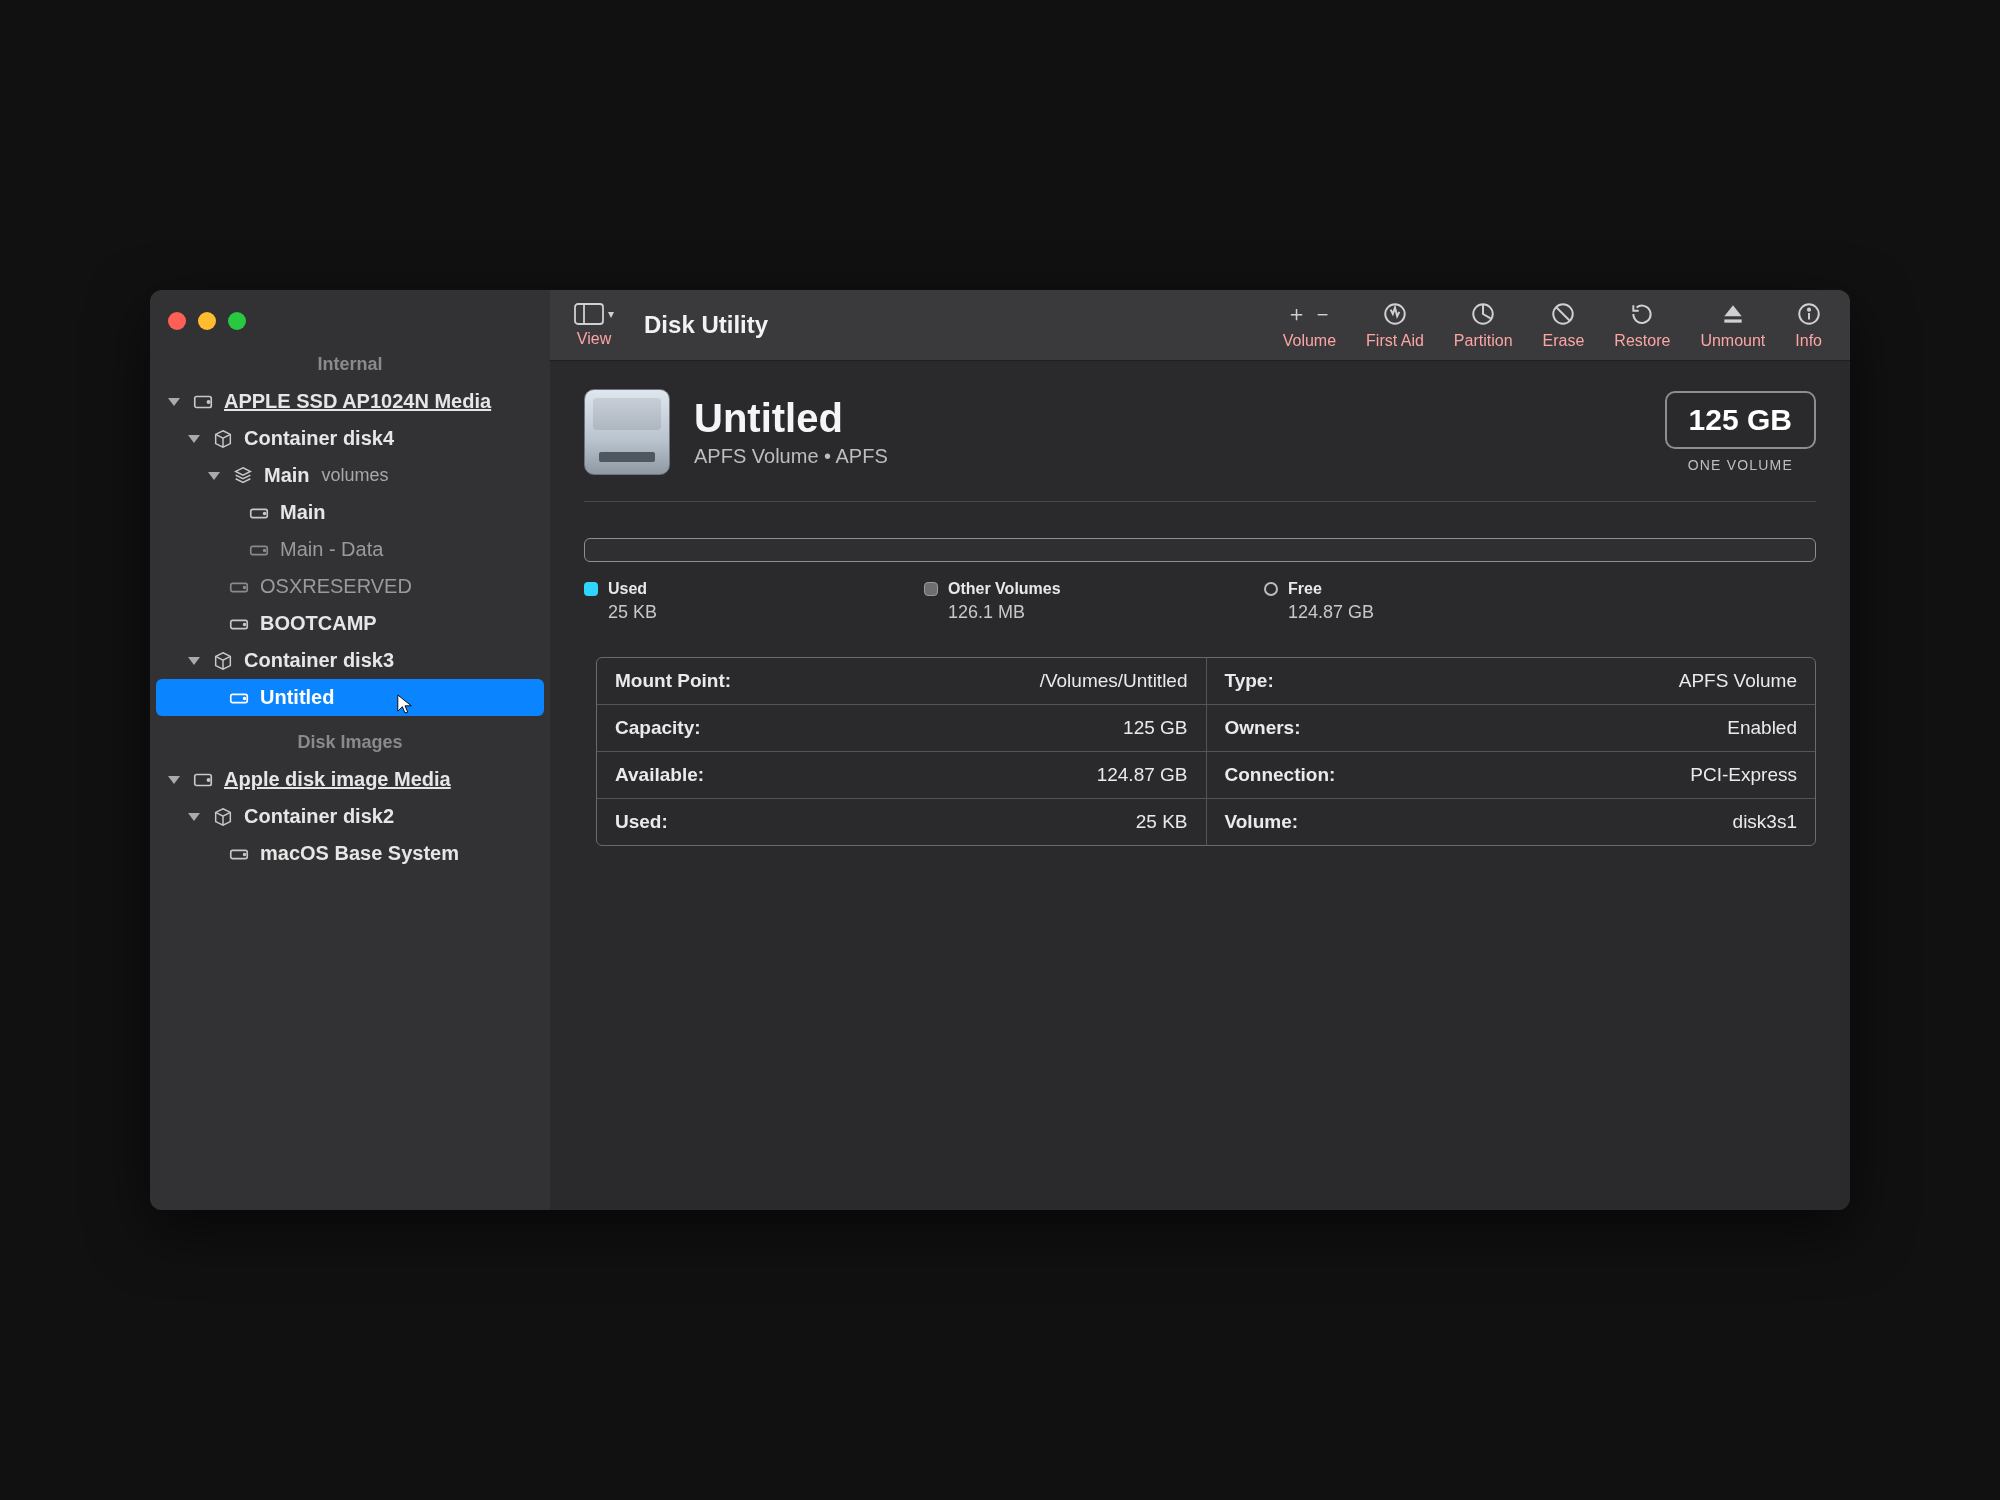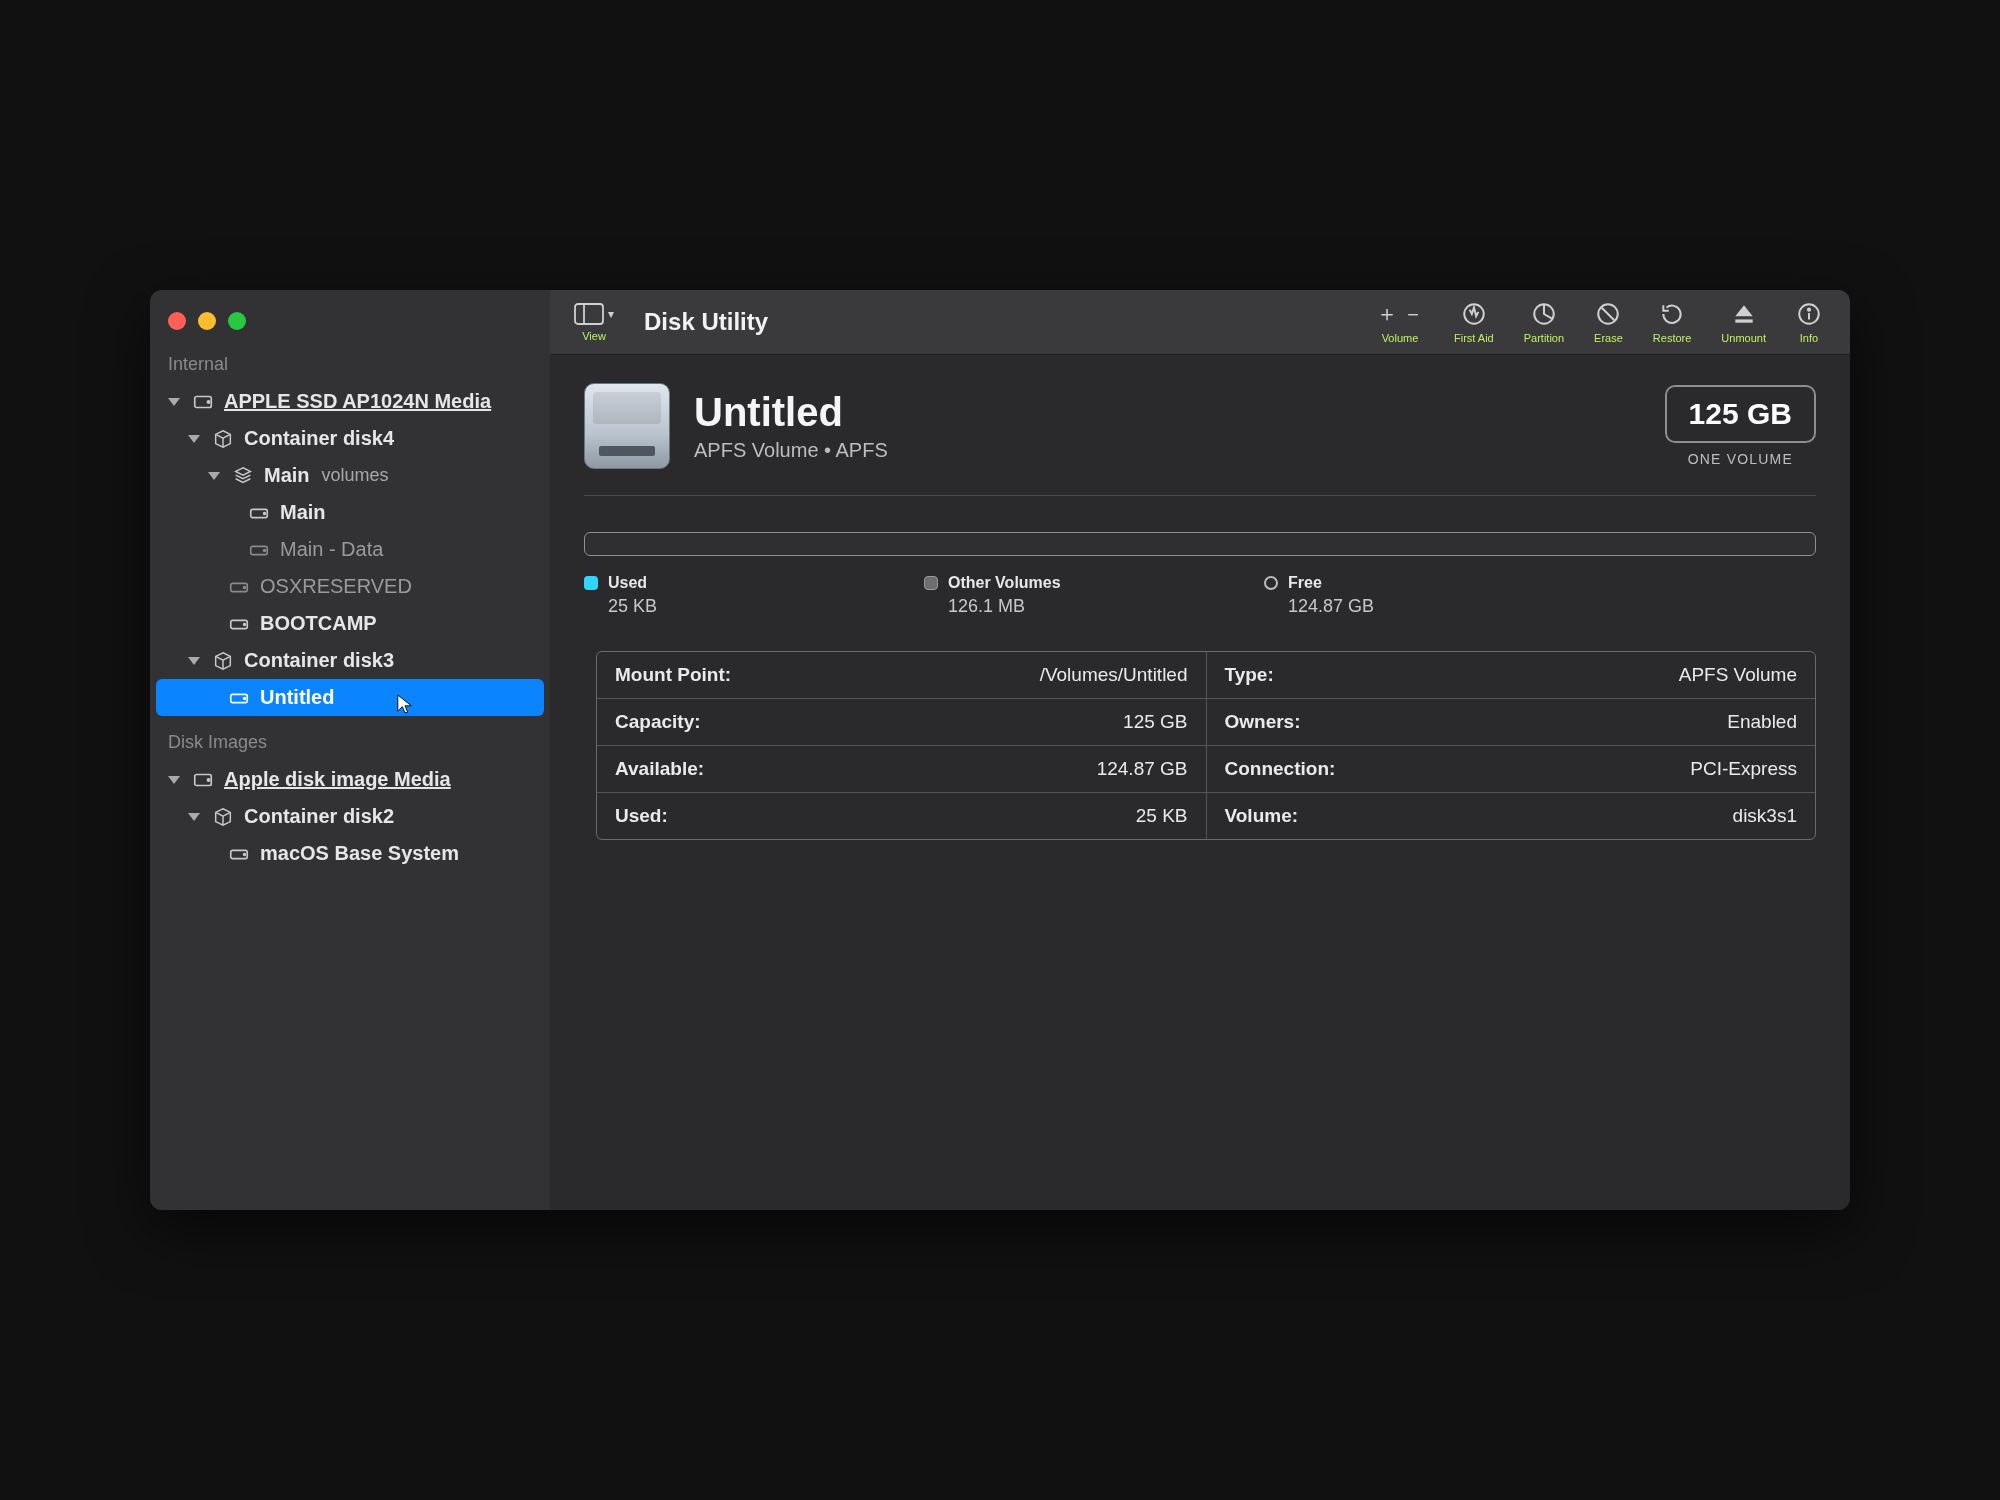--- a/index.html
+++ b/index.html
@@ -28,21 +28,21 @@
     width: 400px;
     background: #323234;
     display: flex;
     flex-direction: column;
     padding: 12px 0 0 0;
     font-size: 20px;
   }
   .traffic-lights { display:flex; gap:12px; padding: 10px 18px 20px 18px; }
   .tl { width:18px; height:18px; border-radius:50%; }
   .tl.red{background:#ff5f57;} .tl.yel{background:#febc2e;} .tl.grn{background:#28c840;}
-  .section-label { color:#8a8a8d; font-size:18px; font-weight:400; padding: 4px 18px 8px 18px; }
+  .section-label { color:#8a8a8d; font-size:18px; font-weight:700; padding: 4px 18px 8px 18px; text-align: center; }
   .tree-row {
     display:flex; align-items:center; gap:10px;
     padding: 7px 6px 7px 0; cursor:default;
     white-space:nowrap;
   }
   .tree-row.selected { background:#0a84ff; color:#fff; border-radius:6px; margin: 0 6px; }
   .chev { width:14px; display:inline-block; }
   .chev.down::before { content:""; display:inline-block; border-left:6px solid transparent; border-right:6px solid transparent; border-top:8px solid #aaa; transform: translateY(-2px); }
   .ic { width:22px; height:22px; display:inline-flex; align-items:center; justify-content:center; }
   .ic svg { width:22px; height:22px; }
@@ -56,21 +56,21 @@
     display:flex; align-items:flex-start; gap:18px;
     padding: 10px 22px 10px 18px;
     background:#3a3a3c;
     border-bottom:1px solid #1f1f21;
   }
   .toolbar .view-cluster { display:flex; flex-direction:column; align-items:center; gap:2px; }
   .toolbar .title { font-size:24px; font-weight:700; color:#f2f2f4; align-self:center; margin-left:6px; }
   .toolbar .spacer { flex:1; }
   .tbtn { display:flex; flex-direction:column; align-items:center; gap:4px; color:#d0d0d2; cursor:pointer; padding:0 6px; }
   .tbtn .glyph { height:28px; display:flex; align-items:center; justify-content:center; font-size:22px; }
-  .tbtn .cap { font-size:11px; color:#bef264; }
+  .tbtn .cap { font-size:16px; color:#fca5a5; }
   .vol-plusminus { display:flex; gap:4px; align-items:center; }
 
   .main { padding: 28px 34px; flex:1; overflow:auto; }
   .header-row { display:flex; align-items:center; gap:24px; padding-bottom:26px; border-bottom:1px solid #4a4a4d; }
   .disk-icon {
     width:86px; height:86px; border-radius:10px;
     background: linear-gradient(#dfe6ee,#b9c3ce 60%,#8f99a4);
     border:1px solid #6b7480;
     position:relative;
   }

